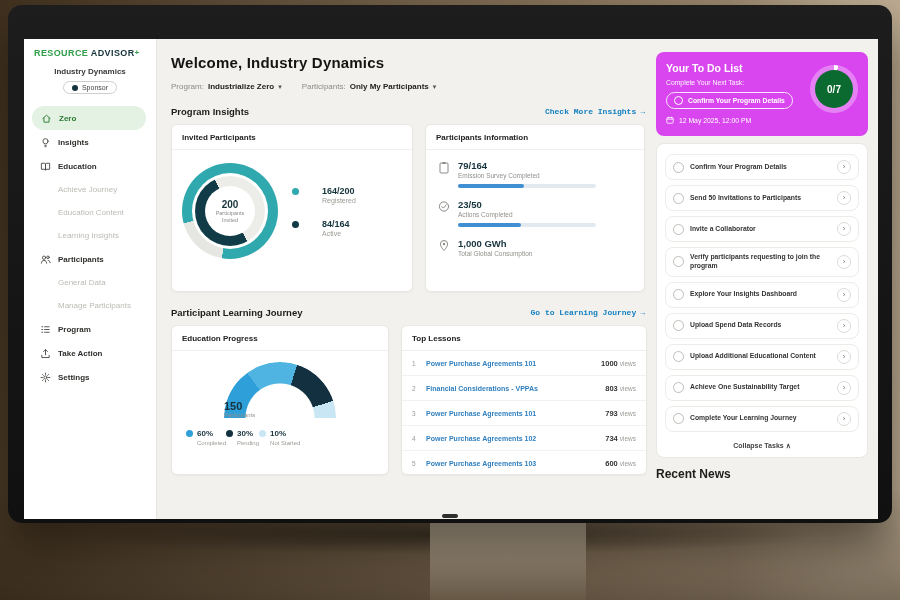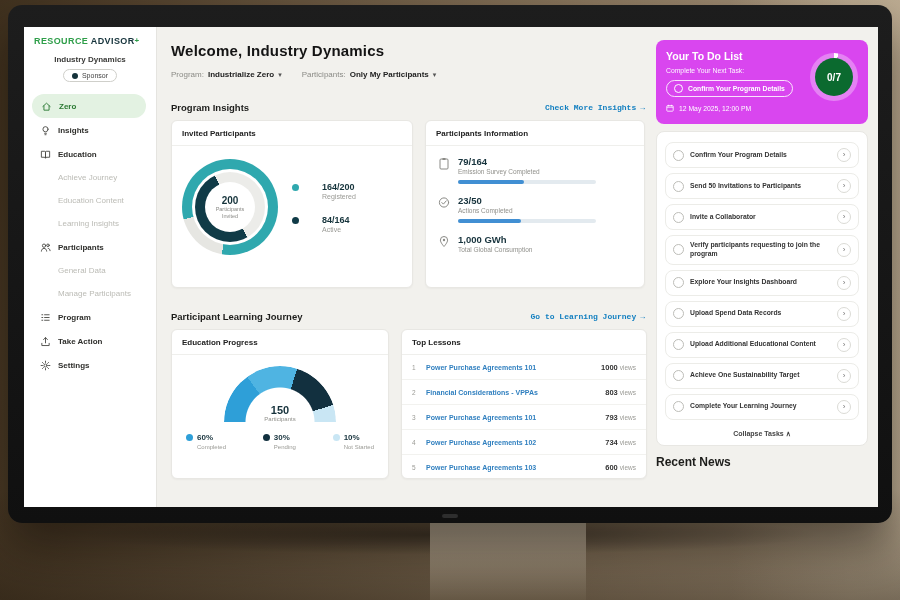--- a/index.html
+++ b/index.html
@@ -12,21 +12,21 @@
   .stand{position:absolute;left:430px;top:522px;width:156px;height:78px;
     background:linear-gradient(180deg,#d8cbb5 0%,#c4b49c 45%,#a08e74 100%);}
   .under-shadow{position:absolute;left:80px;top:515px;width:740px;height:40px;
     background:radial-gradient(ellipse at center,rgba(0,0,0,.45),rgba(0,0,0,0) 70%);}
 
   .monitor{position:absolute;left:8px;top:5px;width:884px;height:518px;border-radius:14px;
     background:linear-gradient(180deg,#1d1d1d 0%,#101010 100%);
     box-shadow:0 24px 48px rgba(15,10,4,.55);}
   .power-led{position:absolute;left:50%;bottom:5px;transform:translateX(-50%);width:16px;height:4px;border-radius:2px;background:#2e2e2e;}
 
-  .screen{position:absolute;left:16px;top:22px;width:854px;height:480px;background:#F2F1ED;overflow:hidden;}
+  .screen{position:absolute;left:16px;top:34px;width:854px;height:480px;background:#F2F1ED;overflow:hidden;}
 
   
   .sidebar{position:absolute;left:0;top:0;width:133px;height:100%;background:#fff;border-right:1px solid #E5E4E0;box-sizing:border-box;}
   .brand{padding:9px 0 0 10px;font-size:9px;font-weight:bold;letter-spacing:.4px;white-space:nowrap;}
   .brand-green{color:#2E9E49;}
   .brand-dark{color:#15333B;}
   .brand-plus{color:#2E9E49;font-size:8px;vertical-align:top;}
   .org{margin-top:9px;text-align:center;font-size:8px;font-weight:600;color:#3a3a38;}
   .sponsor{margin:5px auto 0;width:max-content;display:flex;align-items:center;gap:4px;
     border:1px solid #CFCFCA;border-radius:10px;padding:2px 8px;font-size:7px;color:#444;cursor:pointer;}
@@ -40,21 +40,21 @@
   .nav-icon svg{width:11px;height:11px;display:block;}
 
   
   .main{position:absolute;left:133px;top:0;width:500px;height:100%;padding-left:14px;box-sizing:border-box;}
   h1{margin:15px 0 0;font-size:15px;font-weight:bold;color:#141414;letter-spacing:.2px;}
   .filters{margin-top:11px;display:flex;gap:20px;align-items:flex-end;}
   .filter{display:flex;align-items:center;gap:4px;font-size:8px;cursor:pointer;}
   .flabel{color:#8B8B86;}
   .fvalue{color:#222;font-weight:600;}
   .chev{color:#555;font-size:7px;}
-  .section-row{margin-top:23px;width:474px;display:flex;justify-content:space-between;align-items:center;}
+  .section-row{margin-top:15px;width:474px;display:flex;justify-content:space-between;align-items:center;}
   .section-title{font-size:9.5px;font-weight:bold;color:#1d1d1b;}
   .section-link{font-size:8px;font-weight:bold;color:#127FC0;cursor:pointer;display:flex;gap:4px;align-items:center;text-decoration:none;font-family:Liberation Mono, monospace;}
   .cards-row{display:flex;gap:12px;margin-top:7px;}
   .card{background:#fff;border:1px solid #E8E7E3;border-radius:6px;box-shadow:0 1px 2px rgba(0,0,0,.04);box-sizing:border-box;}
   .card-title{padding:8px 10px 7px;font-size:8px;font-weight:bold;color:#222;border-bottom:1px solid #EFEFEC;}
 
   .card-invited{width:242px;height:168px;}
   .invited-body{display:flex;align-items:center;gap:14px;padding:13px 10px;}
   .donut{position:relative;width:96px;height:96px;flex-shrink:0;}
   .ring-outer{position:absolute;inset:0;border-radius:50%;background:conic-gradient(from 255deg,#2FA8AE 0 295deg,#E6E6E2 295deg 360deg);}
@@ -83,24 +83,24 @@
   .metric-lab{font-size:6.5px;color:#90908B;margin-top:1px;}
   .bar{width:138px;height:4px;border-radius:2px;background:#E3EAEF;margin-top:5px;}
   .bar-fill{height:100%;border-radius:2px;background:#418FD3;}
 
   .card-education{width:218px;height:150px;}
   .gauge{position:relative;width:112px;height:56px;margin:11px auto 0;overflow:hidden;}
   .gauge-arc{position:absolute;left:0;top:0;width:112px;height:112px;border-radius:50%;
     background:conic-gradient(from 270deg,#2E9FD8 0 54deg,#4FB4E2 54deg 108deg,#12303F 108deg 162deg,#C9E6F4 162deg 180deg,transparent 180deg 360deg);
     -webkit-mask:radial-gradient(circle at 50% 50%,transparent 0 34px,#000 35px);
     mask:radial-gradient(circle at 50% 50%,transparent 0 34px,#000 35px);}
-  .gauge-center{position:absolute;left:0;right:0;bottom:0;text-align:center;}
+  .gauge-center{position:absolute;left:0;right:0;bottom:0;text-align:left;}
   .gauge-val{font-size:11px;font-weight:bold;color:#16323C;}
   .gauge-lab{font-size:6px;color:#90908B;}
-  .edu-legend{display:flex;justify-content:space-between;padding:11px 14px 0;}
+  .edu-legend{display:flex;justify-content:flex-start;padding:11px 14px 0;}
   .edu-item .top{display:flex;align-items:center;gap:4px;font-size:8px;font-weight:bold;color:#16323C;}
   .edu-item .dot{margin-top:0;}
   .edu-item .sub{font-size:6px;color:#9A9A95;margin-top:2px;margin-left:11px;}
 
   .card-lessons{width:246px;height:150px;}
   .lesson-row{display:flex;align-items:center;gap:7px;height:24px;padding:0 10px;border-bottom:1px solid #F2F2EF;cursor:default;}
   .lesson-row:last-child{border-bottom:none;}
   .lesson-rank{font-size:6.5px;color:#9A9A95;width:7px;flex-shrink:0;}
   .lesson-link{flex:1;font-size:7px;font-weight:600;color:#2F7FBF;cursor:pointer;}
   .lesson-views{font-size:7.5px;font-weight:bold;color:#333;}

